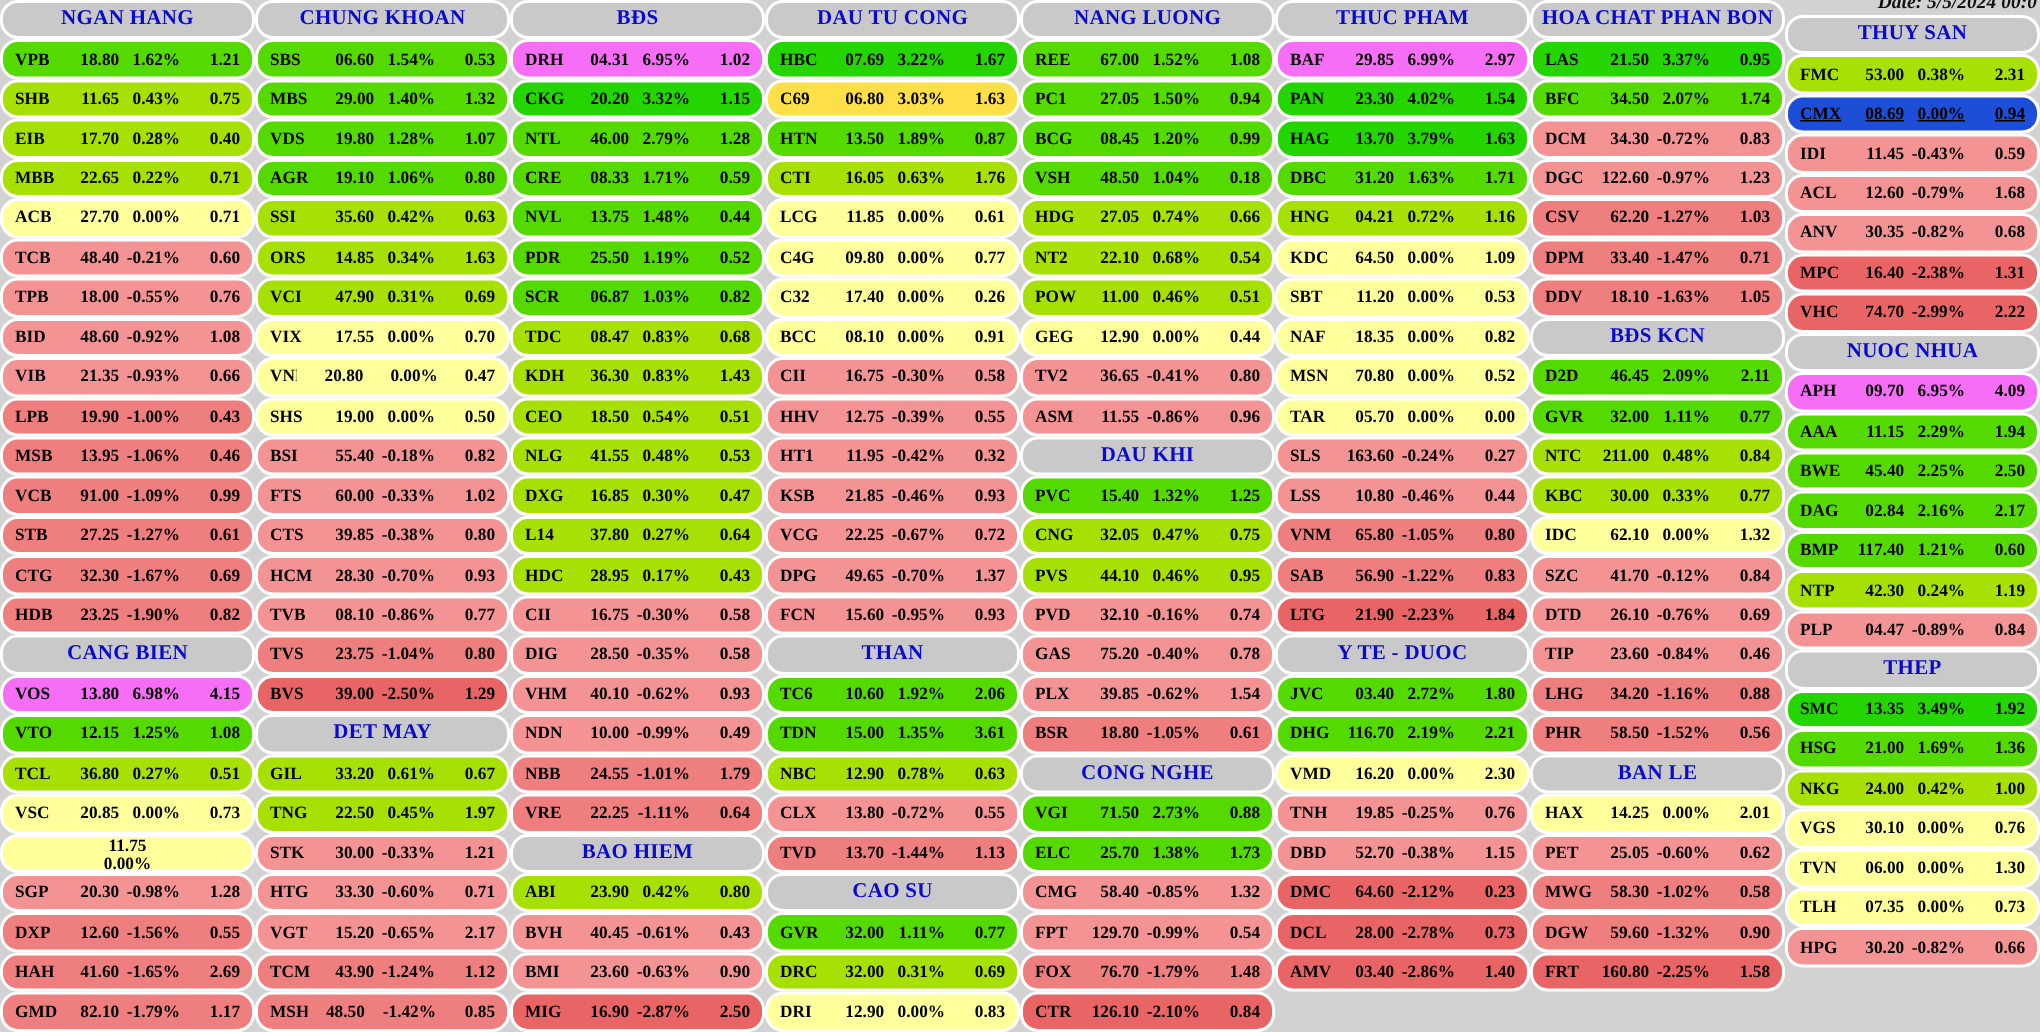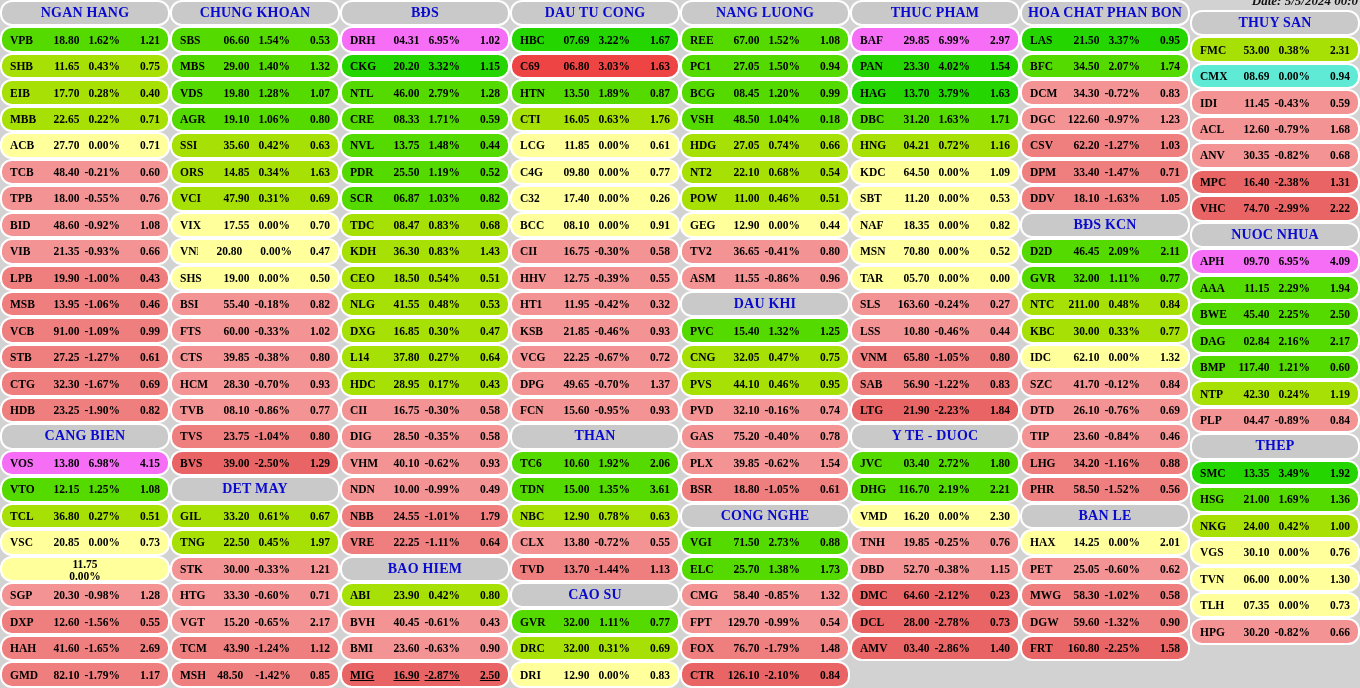--- a/index.html
+++ b/index.html
@@ -466,36 +466,36 @@
         <span class="price">40.45</span>
         <span class="chg">-0.61%</span>
         <span class="vol">0.43</span>
       </div>
       <div class="pill" style="background: rgb(243, 147, 147);">
         <span class="sym">BMI</span>
         <span class="price">23.60</span>
         <span class="chg">-0.63%</span>
         <span class="vol">0.90</span>
       </div>
-      <div class="pill" style="background: rgb(233, 100, 100); text-decoration: underline;">
+      <div class="pill" style="background: rgb(233, 100, 100);">
         <span class="sym">MIG</span>
         <span class="price">16.90</span>
         <span class="chg">-2.87%</span>
         <span class="vol">2.50</span>
       </div>
     </div>
     <div class="col">
       <div class="pill hdr" style="background: rgb(201, 201, 201); color: rgb(10, 10, 206);">DAU TU CONG</div>
       <div class="pill" style="background: rgb(36, 213, 0);">
         <span class="sym">HBC</span>
         <span class="price">07.69</span>
         <span class="chg">3.22%</span>
         <span class="vol">1.67</span>
       </div>
-      <div class="pill" style="background: #ef4444;">
+      <div class="pill" style="background: #fde047;">
         <span class="sym">C69</span>
         <span class="price">06.80</span>
         <span class="chg">3.03%</span>
         <span class="vol">1.63</span>
       </div>
       <div class="pill" style="background: rgb(85, 218, 0);">
         <span class="sym">HTN</span>
         <span class="price">13.50</span>
         <span class="chg">1.89%</span>
         <span class="vol">0.87</span>
@@ -1049,21 +1049,21 @@
       <div class="dateline">
         <span style="color: rgb(17, 17, 17);">Date: 5/5/2024 00:0</span>
       </div>
       <div class="pill hdr" style="background: rgb(201, 201, 201); color: rgb(10, 10, 206);">THUY SAN</div>
       <div class="pill" style="background: rgb(166, 224, 5);">
         <span class="sym">FMC</span>
         <span class="price">53.00</span>
         <span class="chg">0.38%</span>
         <span class="vol">2.31</span>
       </div>
-      <div class="pill" style="background: #5eead4;">
+      <div class="pill" style="background: #1d4ed8; text-decoration: underline;">
         <span class="sym">CMX</span>
         <span class="price">08.69</span>
         <span class="chg">0.00%</span>
         <span class="vol">0.94</span>
       </div>
       <div class="pill" style="background: rgb(243, 147, 147);">
         <span class="sym">IDI</span>
         <span class="price">11.45</span>
         <span class="chg">-0.43%</span>
         <span class="vol">0.59</span>

